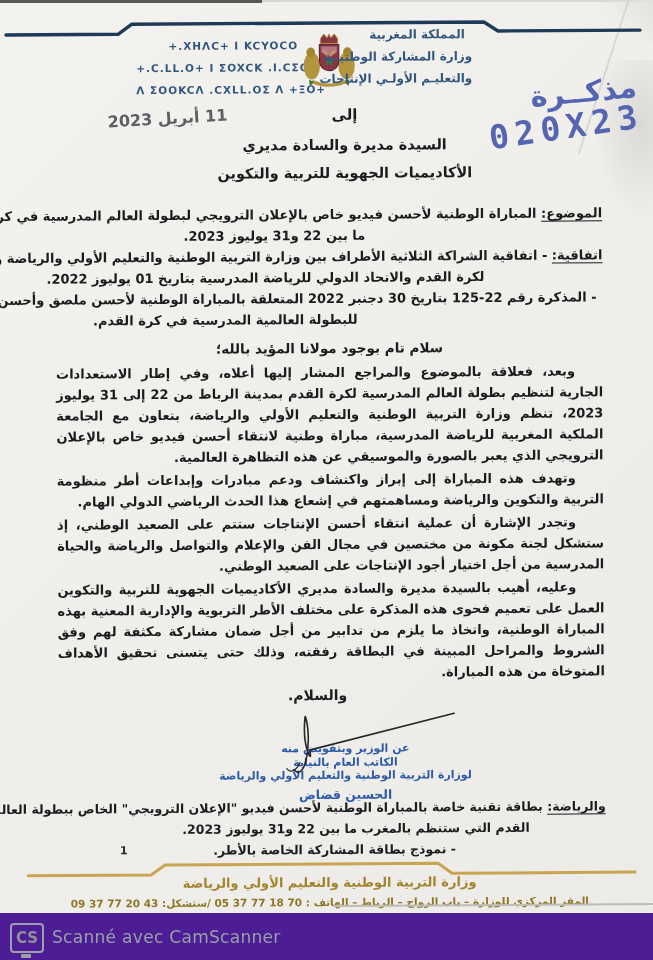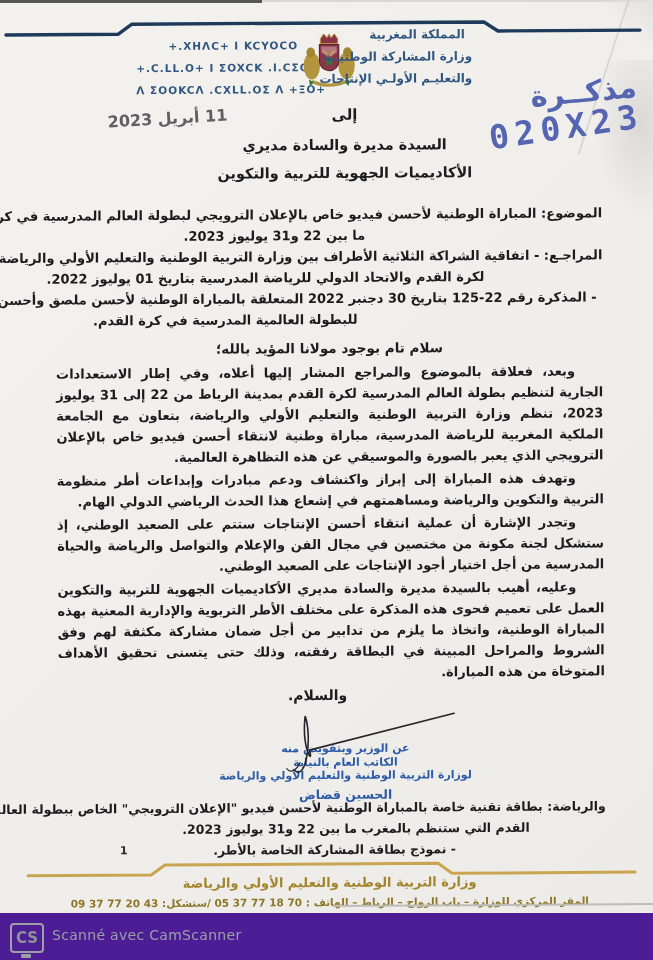--- a/index.html
+++ b/index.html
@@ -56,21 +56,21 @@
   
   .recipient{position:absolute;left:176px;top:106px;width:340px;text-align:center;direction:rtl;color:#1c1c1e;}
   .recipient .to{font-size:15px;font-weight:bold;margin-bottom:7px;}
   .recipient .r1,.recipient .r2{font-size:14.5px;font-weight:bold;line-height:28px;}
 
   
   .main{
     position:absolute;right:50px;left:56px;top:204px;direction:rtl;color:#1c1c1e;
     font-size:13px;font-weight:bold;line-height:21px;text-align:justify;
   }
-  .lbl{text-underline-offset:3px;}
+  .lbl{text-decoration:underline;text-underline-offset:3px;}
   .line{white-space:nowrap;}
   .subj2{margin-right:237px;}
   .ref1b{margin-right:118px;}
   .ref2a{margin-right:6px;}
   .ref2b{margin-right:245px;}
   .salutation{text-align:center;font-size:13.5px;margin:8px 0 3px 0;}
   .main p{margin:2px 0 0 0;text-indent:28px;}
   .closing{text-align:center;font-size:14px;margin-top:6px;text-indent:0;}
 
   
@@ -96,21 +96,21 @@
 
   
   .cam-strip{position:absolute;left:0;top:913px;width:653px;height:47px;background:#4c1d95;}
   .cam-logo{
     position:absolute;left:10px;top:10px;width:30px;height:26px;
     border:2.5px solid #9aa0a6;border-radius:4px;color:#8d9399;
     font-size:15px;font-weight:bold;text-align:center;line-height:26px;
     font-family:"DejaVu Sans",sans-serif;
   }
   .cam-logo:after{content:"";position:absolute;left:9px;bottom:-7px;width:10px;height:4px;background:#9aa0a6;border-radius:1px;}
-  .cam-text{position:absolute;left:52px;top:14px;font-size:14px;color:#9aa0a6;letter-spacing:.3px;}
+  .cam-text{position:absolute;left:52px;top:14px;font-size:17px;color:#9aa0a6;letter-spacing:.3px;}
 </style>
 </head>
 <body>
 
 <div id="app">
   <div class="scan-page">
     <div class="top-sliver"></div>
     <div class="top-edge"></div>
     <div class="corner-fold"></div>
     <div class="crease"></div>
@@ -163,21 +163,21 @@
       </div>
 
       <div class="main">
         <div class="line">
           <span class="lbl">الموضوع:</span>
           <span>المباراة الوطنية لأحسن فيديو خاص بالإعلان الترويجي لبطولة العالم المدرسية في كرة القدم التي ستنظم بالمغرب</span>
         </div>
         <div class="line subj2">ما بين 22 و31 يوليوز 2023.</div>
 
         <div class="line">
-          <span class="lbl">المراجـع:</span>
+          <span class="lbl">اتفاقية:</span>
           <span>- اتفاقية الشراكة الثلاثية الأطراف بين وزارة التربية الوطنية والتعليم الأولي والرياضة والجامعة الملكية المغربية</span>
         </div>
         <div class="line ref1b">لكرة القدم والاتحاد الدولي للرياضة المدرسية بتاريخ 01 يوليوز 2022.</div>
         <div class="line ref2a">- المذكرة رقم 22-125 بتاريخ 30 دجنبر 2022 المتعلقة بالمباراة الوطنية لأحسن ملصق وأحسن لوحة تشكيلية</div>
         <div class="line ref2b">للبطولة العالمية المدرسية في كرة القدم.</div>
 
         <div class="salutation">سلام تام بوجود مولانا المؤيد بالله؛</div>
 
         <p>وبعد، فعلاقة بالموضوع والمراجع المشار إليها أعلاه، وفي إطار الاستعدادات الجارية لتنظيم بطولة العالم المدرسية لكرة القدم بمدينة الرباط من 22 إلى 31 يوليوز 2023، تنظم وزارة التربية الوطنية والتعليم الأولي والرياضة، بتعاون مع الجامعة الملكية المغربية للرياضة المدرسية، مباراة وطنية لانتقاء أحسن فيديو خاص بالإعلان الترويجي الذي يعبر بالصورة والموسيقي عن هذه التظاهرة العالمية.</p>
         <p>وتهدف هذه المباراة إلى إبراز واكتشاف ودعم مبادرات وإبداعات أطر منظومة التربية والتكوين والرياضة ومساهمتهم في إشعاع هذا الحدث الرياضي الدولي الهام.</p>

